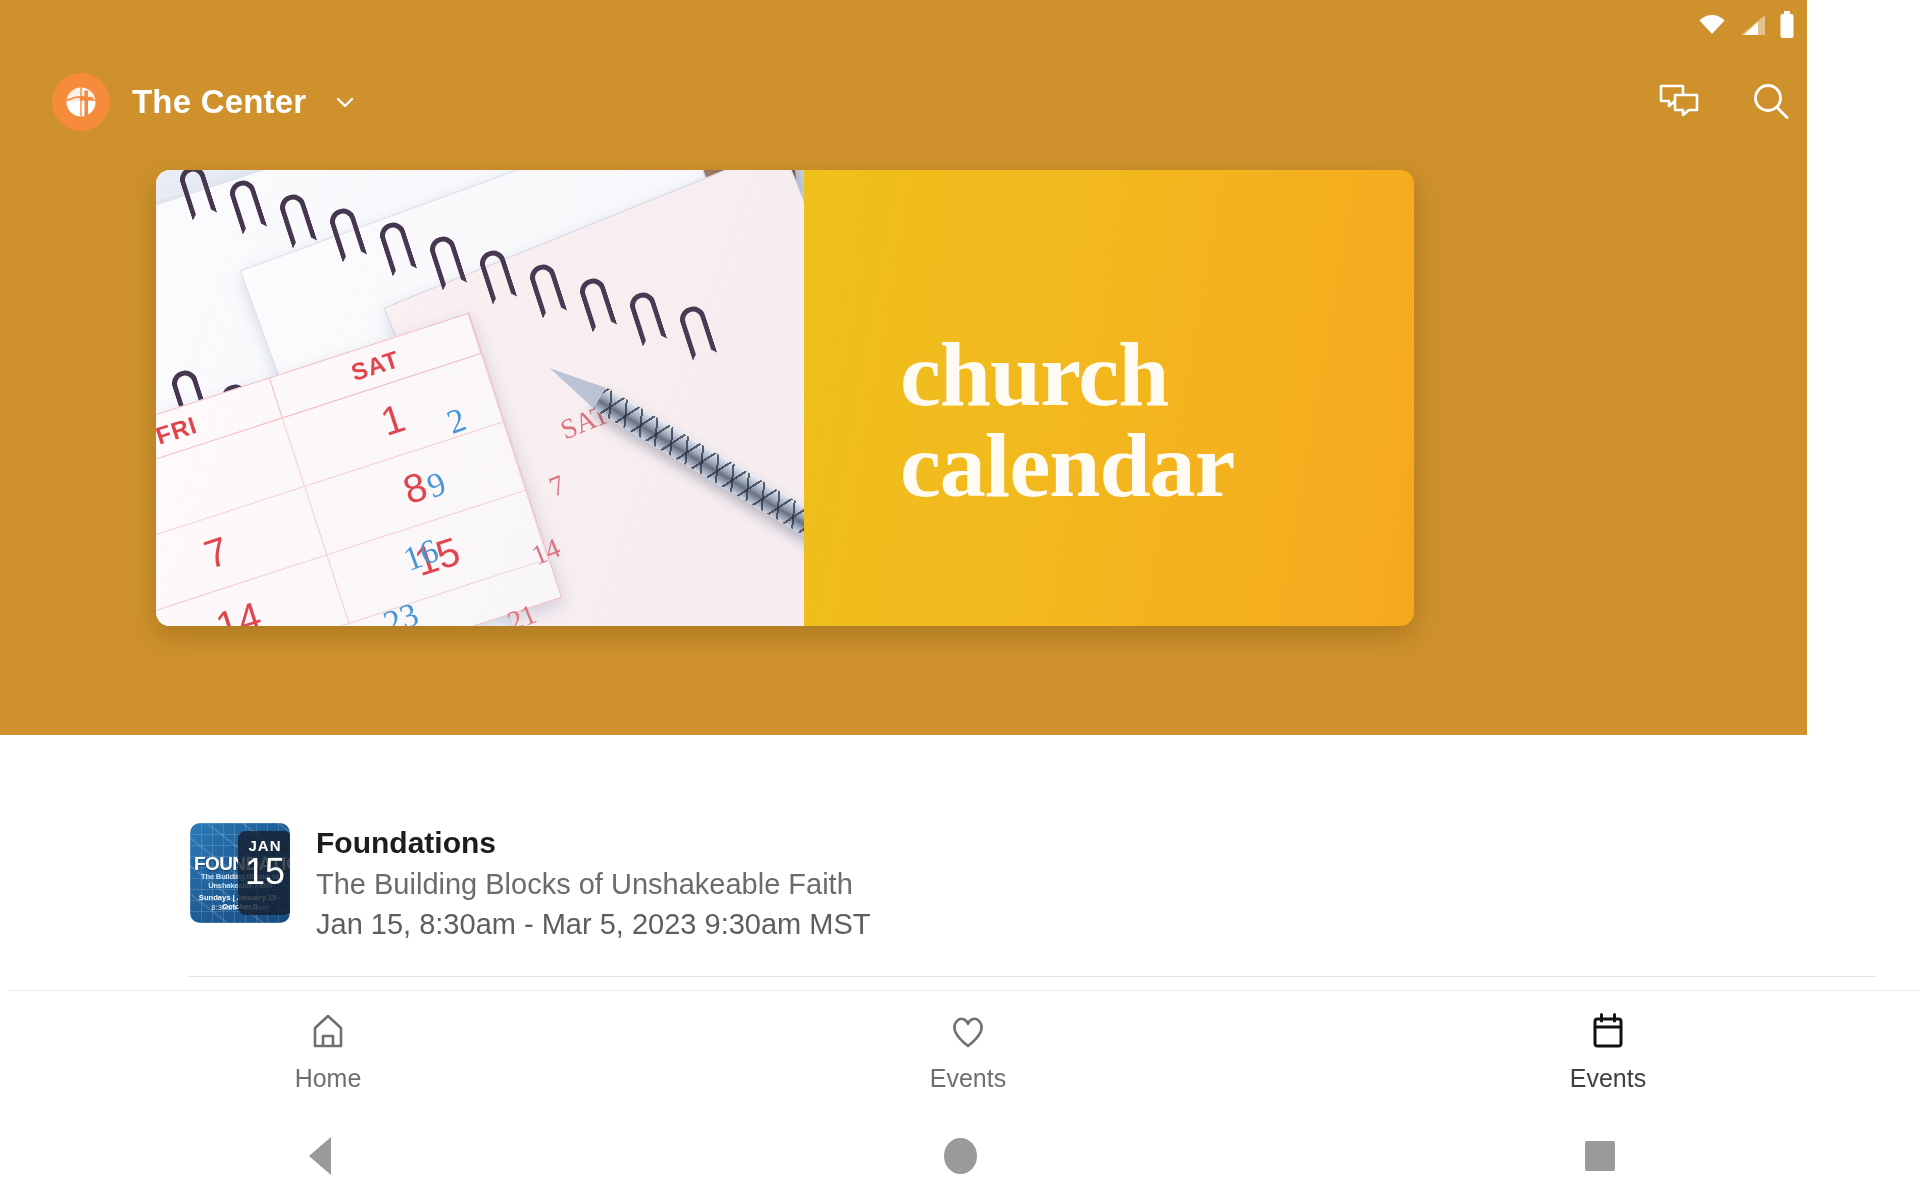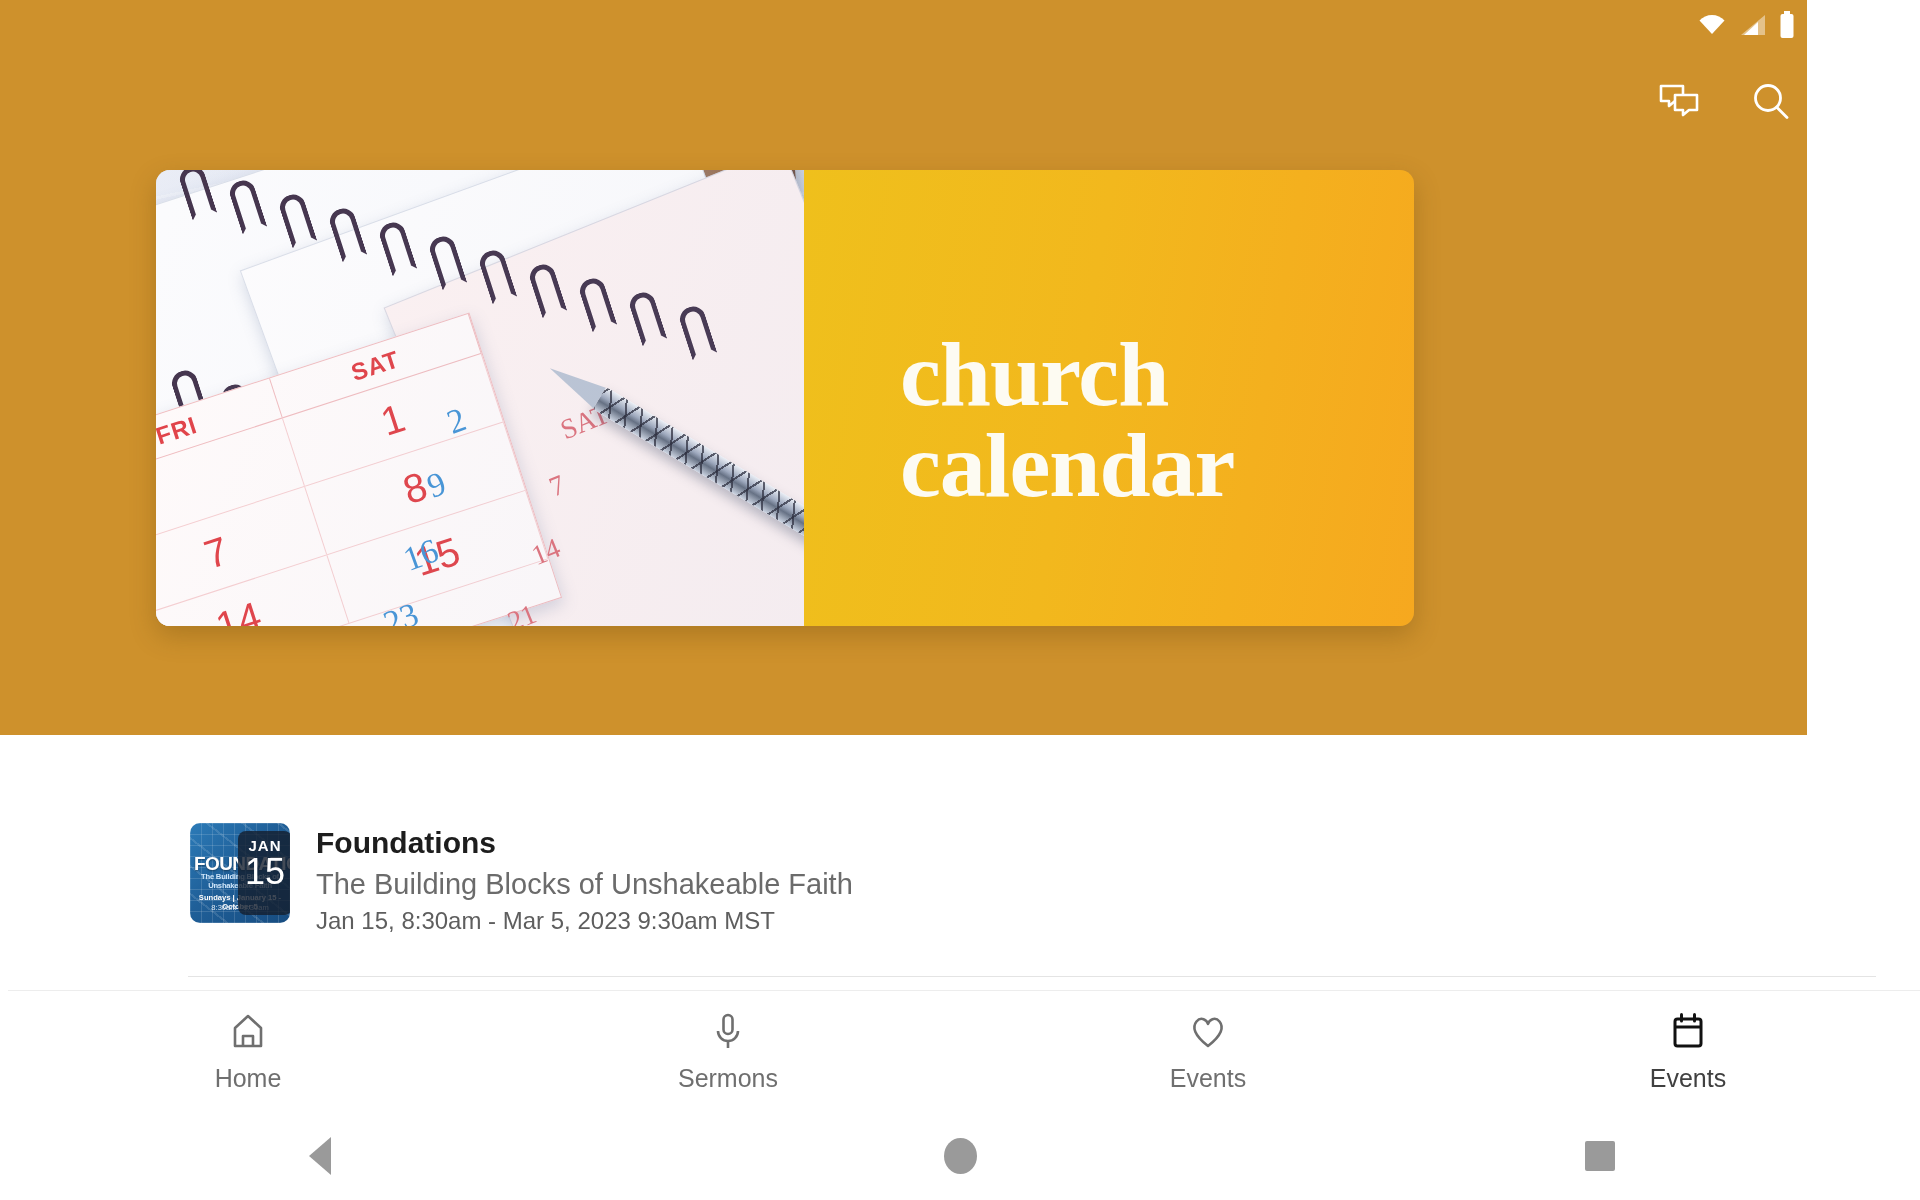--- a/index.html
+++ b/index.html
@@ -256,21 +256,21 @@
     border-radius:8px;
     display:flex; flex-direction:column; align-items:center; justify-content:flex-start;
     padding-top:6px;
   }
   .thumb-datebadge .m { color:#ffffff; font-size:15px; font-weight:bold; letter-spacing:1px; }
   .thumb-datebadge .d { color:#ffffff; font-size:36px; font-weight:400; line-height:1.05; margin-top:-1px; }
 
   .event-text { display:flex; flex-direction:column; }
   .event-title { font-size:30px; font-weight:bold; color:#1d1d1d; line-height:1.32; }
   .event-sub   { font-size:29px; color:#6b6b6b; line-height:1.33; margin-top:2px; }
-  .event-date  { font-size:24px; color:#5e5e5e; line-height:1.33; margin-top:2px; }
+  .event-date  { font-size:29px; color:#5e5e5e; line-height:1.33; margin-top:2px; }
 
   .divider {
     position:absolute; left:188px; top:241px;
     width:1688px; height:1px; background:#e4e4e4;
   }
 
   
   .tab-bar {
     position:absolute; left:8px; top:990px;
     width:1920px; height:122px;
@@ -336,20 +336,40 @@
       <span class="status-icon">
         <svg width="16" height="28" viewBox="0 0 16 28">
           <rect x="5" y="0" width="6" height="3" fill="#ffffff"></rect>
           <rect x="1.5" y="3" width="13" height="24" rx="2" fill="#ffffff"></rect>
         </svg>
       </span>
       <span class="status-time">10:26</span>
     </div>
 
     <div class="app-bar">
+      <div class="brand">
+        <span class="brand-logo">
+          <svg width="40" height="40" viewBox="0 0 40 40">
+            <circle cx="20" cy="20" r="14.5" fill="#ffffff"></circle>
+            <path d="M5.5 20 A14.5 14.5 0 0 1 34.5 20 Z" fill="#F68B3C" opacity="0.12"></path>
+            <path d="M6 18.5 Q20 11 34 18.5" stroke="#F68B3C" stroke-width="1.6" fill="none"></path>
+            <path d="M20 5.6 L20 34.4" stroke="#F68B3C" stroke-width="1.4"></path>
+            <rect x="22.5" y="9" width="4.2" height="25" fill="#F68B3C" opacity="0"></rect>
+            <rect x="23.4" y="8.5" width="3.6" height="26" rx="0.6" fill="#F68B3C"></rect>
+            <rect x="18.6" y="15" width="13.2" height="3.4" rx="0.6" fill="#F68B3C"></rect>
+            <rect x="23.4" y="8.5" width="3.6" height="26" rx="0.6" fill="#ffffff" opacity="0"></rect>
+          </svg>
+        </span>
+        <span class="brand-name">The Center</span>
+        <span class="brand-caret">
+          <svg width="26" height="26" viewBox="0 0 26 26">
+              <path d="M6 10 L13 17 L20 10" stroke="#ffffff" stroke-width="2.4" fill="none" stroke-linecap="round" stroke-linejoin="round"></path>
+            </svg>
+        </span>
+      </div>
 
       <div class="app-bar-spacer"></div>
 
       <div class="app-bar-actions">
         <span>
           <svg width="46" height="46" viewBox="0 0 46 46">
             <path d="M5 7 h22 v15 h-8 l-6 5 v-5 h-8 z" fill="none" stroke="#ffffff" stroke-width="2.6" stroke-linejoin="round"></path>
             <path d="M19 16 h22 v15 h-8 l-6 5 v-5 h-8 z" fill="#CE912C" stroke="#ffffff" stroke-width="2.6" stroke-linejoin="round"></path>
           </svg>
         </span>
@@ -469,30 +489,20 @@
     <div class="tab">
       <span class="tab-icon">
         <svg width="42" height="42" viewBox="0 0 42 42">
           <path d="M8 18 L21 6 L34 18 L34 36 L8 36 Z" fill="none" stroke="#6f6f6f" stroke-width="2.6" stroke-linejoin="round"></path>
           <path d="M16 36 L16 26 L26 26 L26 36" fill="none" stroke="#6f6f6f" stroke-width="2.6" stroke-linejoin="round"></path>
         </svg>
       </span>
       <span class="tab-label">Home</span>
     </div>
 
-    <div class="tab">
-      <span class="tab-icon">
-        <svg width="42" height="42" viewBox="0 0 42 42">
-          <rect x="16.5" y="5" width="9" height="19" rx="4.5" fill="none" stroke="#6f6f6f" stroke-width="2.6"></rect>
-          <path d="M11 21 a10 10 0 0 0 20 0" fill="none" stroke="#6f6f6f" stroke-width="2.6"></path>
-          <line x1="21" y1="31" x2="21" y2="38" stroke="#6f6f6f" stroke-width="2.6"></line>
-        </svg>
-      </span>
-      <span class="tab-label">Sermons</span>
-    </div>
 
     <div class="tab">
       <span class="tab-icon">
         <svg width="42" height="42" viewBox="0 0 42 42">
           <path d="M21 36 C7 25 5 17 9.5 11.5 C14 6 20 10 21 14 C22 10 28 6 32.5 11.5 C37 17 35 25 21 36 Z" fill="none" stroke="#6f6f6f" stroke-width="2.6" stroke-linejoin="round"></path>
         </svg>
       </span>
       <span class="tab-label">Events</span>
     </div>
 

